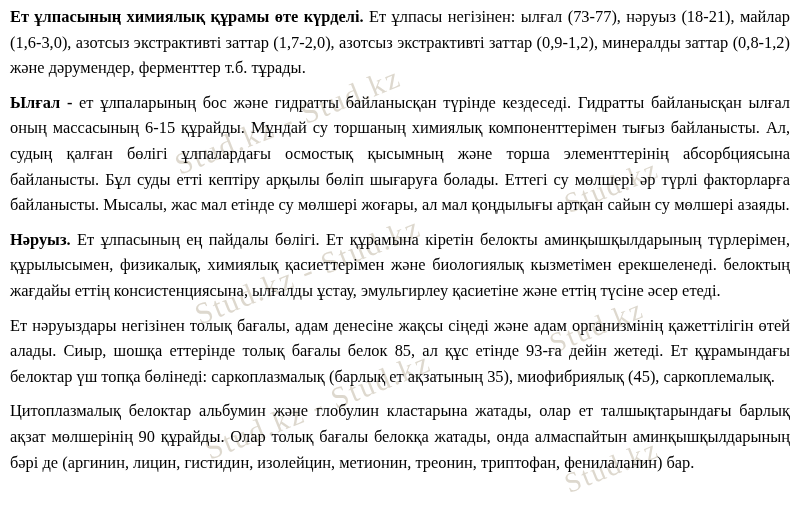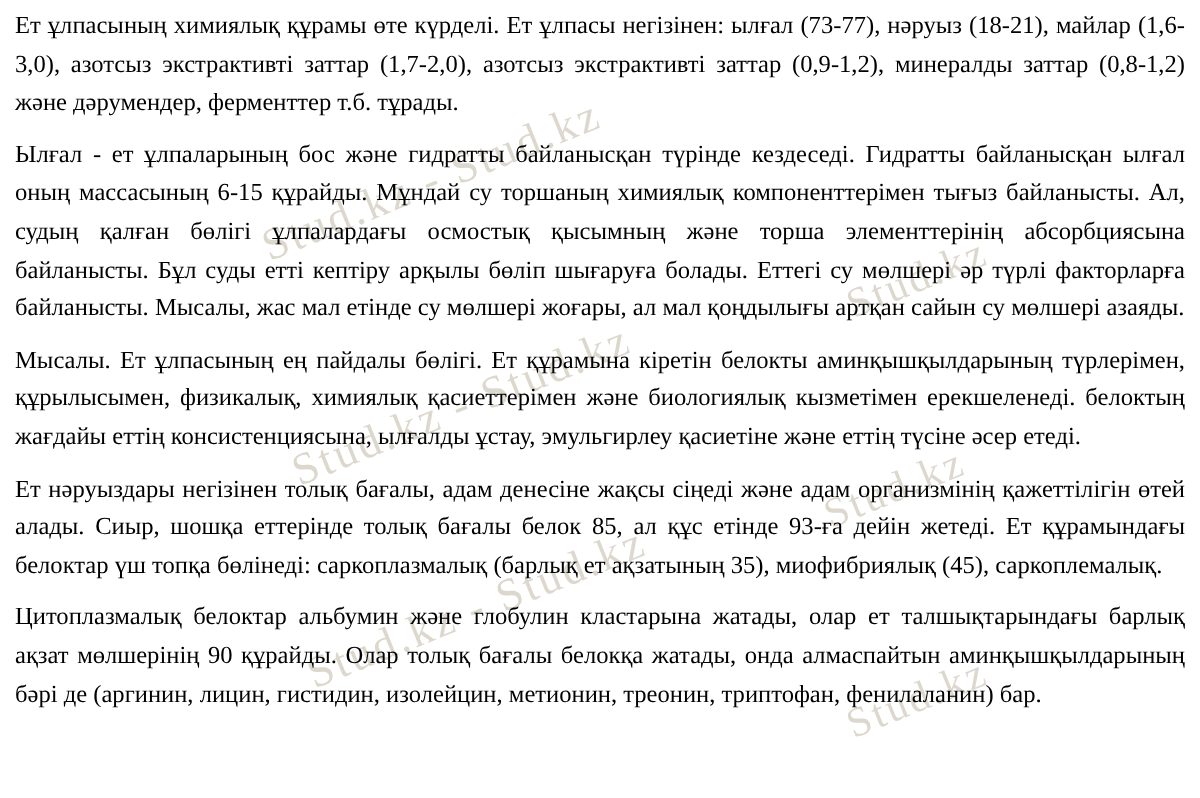--- a/index.html
+++ b/index.html
@@ -57,21 +57,21 @@
     margin: 0 0 0 0;
     font-size: 16.4px;
     line-height: 25.6px;
     text-align: justify;
     text-justify: inter-word;
     hyphens: none;
   }
   p.spaced {
     margin-top: 9px;
   }
-  b { font-weight: normal; }
+  b { font-weight: bold; }
 </style>
 </head>
 <body>
 
 <div class="page">
 
   <div class="watermark-layer">
     <div class="wm wm1">Stud.kz - Stud.kz</div>
     <div class="wm wm2">Stud.kz - Stud.kz</div>
     <div class="wm wm3">Stud.kz - Stud.kz</div>
@@ -79,20 +79,20 @@
     <div class="wm wm5">Stud.kz</div>
     <div class="wm wm6">Stud.kz</div>
   </div>
 
   <div class="content">
 
     <p class="para"><b>Ет ұлпасының химиялық құрамы өте күрделі.</b><span> Ет ұлпасы негізінен: ылғал (73-77), нәруыз (18-21), майлар (1,6-3,0), азотсыз экстрактивті заттар (1,7-2,0), азотсыз экстрактивті заттар (0,9-1,2), минералды заттар (0,8-1,2) және дәрумендер, ферменттер т.б. тұрады.</span></p>
 
     <p class="para spaced"><b>Ылғал -</b><span> ет ұлпаларының бос және гидратты байланысқан түрінде кездеседі. Гидратты байланысқан ылғал оның массасының 6-15 құрайды. Мұндай су торшаның химиялық компоненттерімен тығыз байланысты. Ал, судың қалған бөлігі ұлпалардағы осмостық қысымның және торша элементтерінің абсорбциясына байланысты. Бұл суды етті кептіру арқылы бөліп шығаруға болады. Еттегі су мөлшері әр түрлі факторларға байланысты. Мысалы, жас мал етінде су мөлшері жоғары, ал мал қоңдылығы артқан сайын су мөлшері азаяды.</span></p>
 
-    <p class="para spaced"><b>Мысалы.</b><span> Ет ұлпасының ең пайдалы бөлігі. Ет құрамына кіретін белокты аминқышқылдарының түрлерімен, құрылысымен, физикалық, химиялық қасиеттерімен және биологиялық  кызметімен ерекшеленеді. белоктың жағдайы еттің консистенциясына, ылғалды ұстау, эмульгирлеу қасиетіне және еттің түсіне әсер етеді.</span></p>
+    <p class="para spaced"><b>Нәруыз.</b><span> Ет ұлпасының ең пайдалы бөлігі. Ет құрамына кіретін белокты аминқышқылдарының түрлерімен, құрылысымен, физикалық, химиялық қасиеттерімен және биологиялық  кызметімен ерекшеленеді. белоктың жағдайы еттің консистенциясына, ылғалды ұстау, эмульгирлеу қасиетіне және еттің түсіне әсер етеді.</span></p>
 
     <p class="para spaced"><span>Ет нәруыздары негізінен толық бағалы, адам денесіне жақсы сіңеді және адам организмінің қажеттілігін өтей алады. Сиыр, шошқа еттерінде толық бағалы белок 85, ал құс етінде 93-ға дейін жетеді. Ет құрамындағы белоктар үш топқа бөлінеді: саркоплазмалық (барлық ет ақзатының 35), миофибриялық (45), саркоплемалық.</span></p>
 
     <p class="para spaced"><span>Цитоплазмалық белоктар альбумин және глобулин кластарына жатады, олар ет талшықтарындағы барлық ақзат мөлшерінің 90 құрайды. Олар толық бағалы белокқа жатады, онда алмаспайтын аминқышқылдарының бәрі де (аргинин, лицин, гистидин, изолейцин, метионин, треонин, триптофан, фенилаланин) бар.</span></p>
 
   </div>
 </div>
 
 </body></html>

